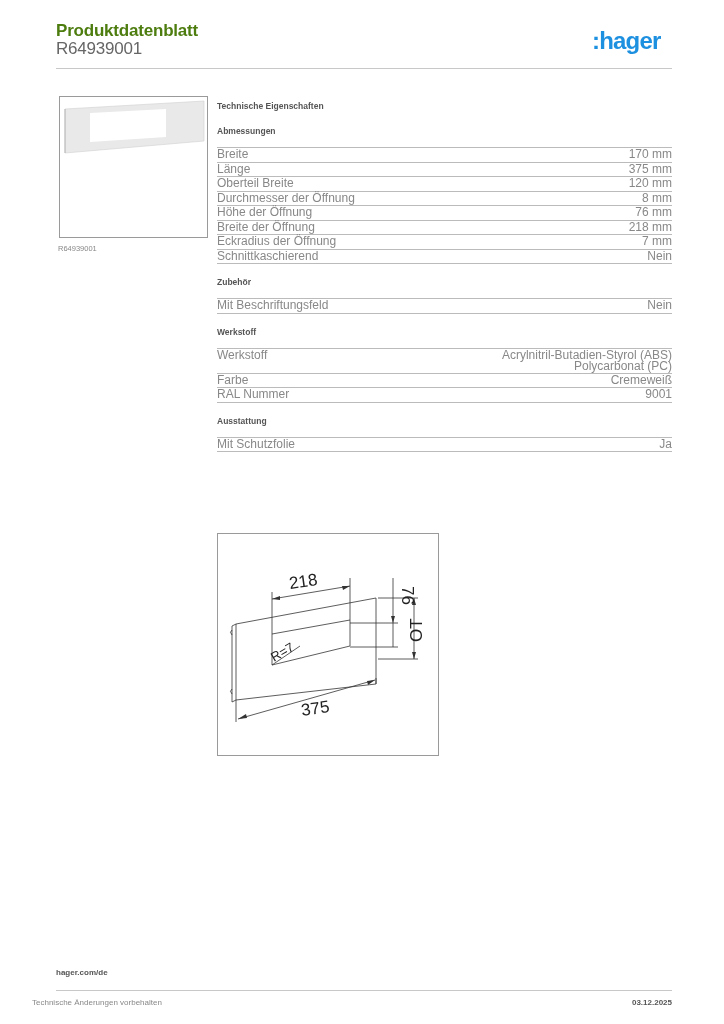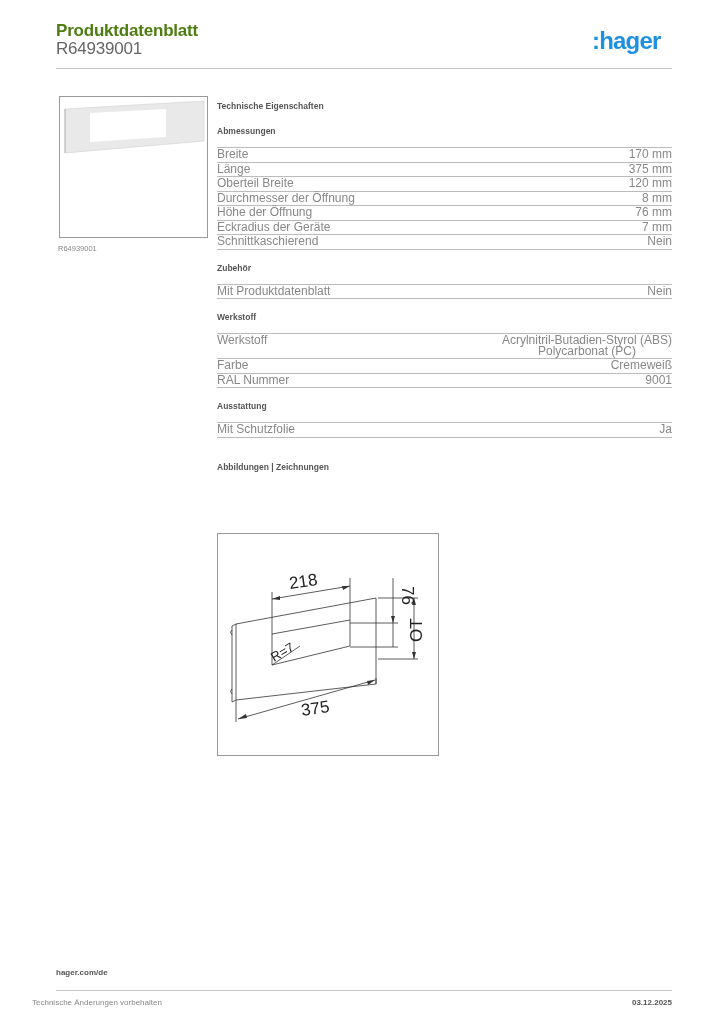--- a/index.html
+++ b/index.html
@@ -10,21 +10,21 @@
   .header-rule { position:absolute; left:56px; top:68px; width:616px; height:1px; background:#c8c8c8; }
 
   .thumb { position:absolute; left:59px; top:96px; width:149px; height:142px; border:1px solid #9a9a9a; box-sizing:border-box; background:#fff; }
   .thumb-caption { position:absolute; left:58px; top:244px; font-size:7.5px; color:#888; }
 
   .content { position:absolute; left:217px; top:92px; width:455px; }
   .product-title { font-size:8.5px; font-weight:bold; color:#555; height:14px; line-height:14px; }
   .section-main { font-size:8.5px; font-weight:bold; color:#555; margin-top:7px; height:14px; line-height:14px; }
   .group-title { font-size:8.5px; font-weight:bold; color:#555; height:12px; line-height:12px; margin-top:12px; border-bottom:1px solid #bbb; padding-bottom:10px; }
   .row { display:flex; justify-content:space-between; font-size:12px; color:#888; border-bottom:1px solid #bbb; min-height:13.5px; line-height:13px; }
-  .row .val { text-align:center; white-space:pre-line; }
+  .row .val { text-align:right; white-space:pre-line; }
   .figures-title { font-size:8.5px; font-weight:bold; color:#555; margin-top:22px; height:14px; line-height:14px; }
 
   .drawing { position:absolute; left:217px; top:533px; width:222px; height:223px; border:1px solid #9a9a9a; box-sizing:border-box; background:#fff; }
   .drawing svg text { font-family:"Liberation Sans", sans-serif; }
 
   .footer-rule { position:absolute; left:56px; top:990px; width:616px; height:1px; background:#c8c8c8; }
   .footer-left { position:absolute; left:56px; top:968px; font-size:8px; font-weight:bold; color:#555; }
   .footer-center { position:absolute; left:0; width:724px; text-align:left; top:998px; font-size:8px; color:#888;margin-left:32px; }
   .footer-right { position:absolute; right:52px; top:998px; font-size:8px; font-weight:bold; color:#555; }
 </style>
@@ -66,36 +66,40 @@
       </div>
     <div class="row">
         <span>Durchmesser der Öffnung</span>
         <span class="val">8 mm</span>
       </div>
     <div class="row">
         <span>Höhe der Öffnung</span>
         <span class="val">76 mm</span>
       </div>
     <div class="row">
-        <span>Eckradius der Geräte</span>
+        <span>Breite der Öffnung</span>
+        <span class="val">218 mm</span>
+      </div>
+    <div class="row">
+        <span>Eckradius der Öffnung</span>
         <span class="val">7 mm</span>
       </div>
   </div>
 
   <div>
     <div class="row">
         <span>Schnittkaschierend</span>
         <span class="val">Nein</span>
       </div>
   </div>
 
   <div>
     <div class="group-title">Zubehör</div>
     <div class="row">
-        <span>Mit Produktdatenblatt</span>
+        <span>Mit Beschriftungsfeld</span>
         <span class="val">Nein</span>
       </div>
   </div>
 
   <div>
     <div class="group-title">Werkstoff</div>
     <div class="row" style="line-height:11px;padding-top:1px;padding-bottom:1px;">
         <span>Werkstoff</span>
         <span class="val">Acrylnitril-Butadien-Styrol (ABS)
 Polycarbonat (PC)</span>
@@ -111,21 +115,20 @@
   </div>
 
   <div>
     <div class="group-title">Ausstattung</div>
     <div class="row">
         <span>Mit Schutzfolie</span>
         <span class="val">Ja</span>
       </div>
   </div>
 
-  <div class="figures-title">Abbildungen | Zeichnungen</div>
 </div>
 
 <div class="drawing">
   <svg width="220" height="221" viewBox="0 0 220 221">
     <g stroke="#333" stroke-width="0.8" fill="none">
 
       <polygon points="18,90 158,64 158,150 18,166"></polygon>
       <line x1="14" y1="92" x2="14" y2="168"></line>
       <line x1="14" y1="92" x2="18" y2="90"></line>
       <line x1="14" y1="168" x2="18" y2="166"></line>

